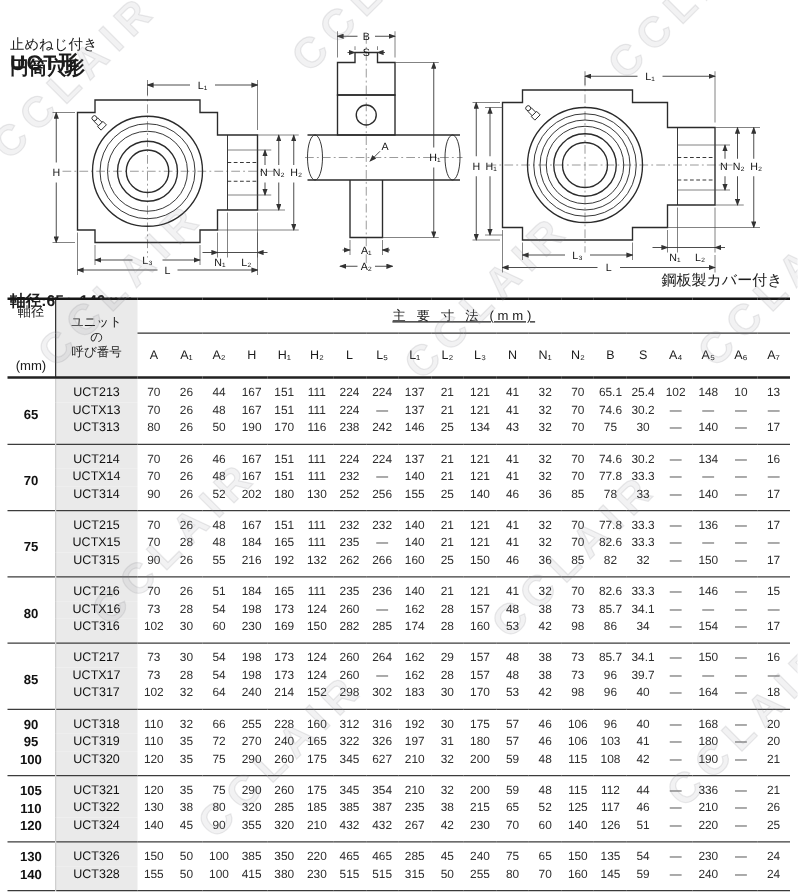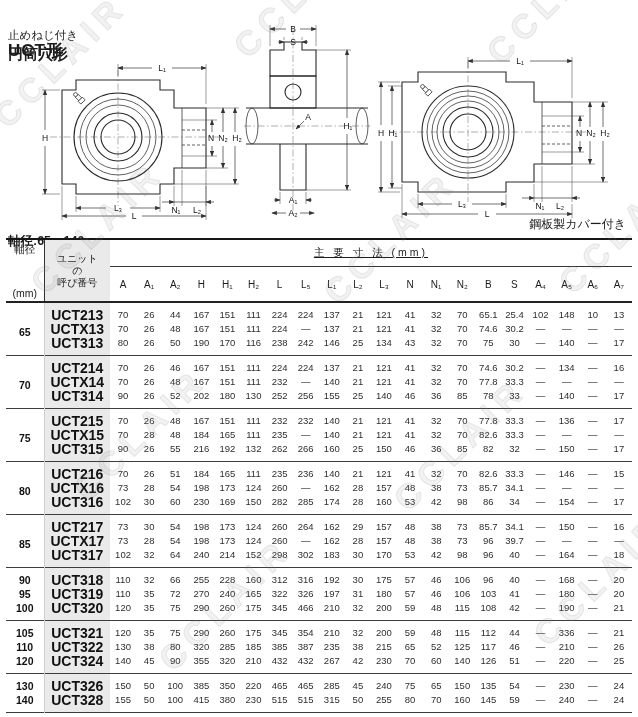--- a/index.html
+++ b/index.html
@@ -43,21 +43,21 @@
                  height:56px;font-size:10.5px;padding:2px 0;gap:24px;}
   .name-h .stack3{display:flex;flex-direction:column;justify-content:center;
                   font-size:10px;line-height:12px;}
   .dims-h{font-size:10.5px;letter-spacing:3px;height:26px;border-bottom:1px solid #333;text-decoration:underline;}
   .dimL{font-size:10px;height:34px;}
   tbody{border-top:1px solid #3c3c3c;}
   tbody td{font-size:9.5px;line-height:14px;color:#2e2e2e;}
   tbody tr:first-child td{padding-top:5px;}
   tbody tr:last-child td{padding-bottom:5px;}
   td.bore{font-weight:bold;font-size:10.5px;color:#111;border-right:1px solid #cfcfcf;}
-  td.uname{font-weight:bold;font-size:14px;color:#111;margin-left:20px;}
+  td.uname{font-weight:normal;font-size:10px;color:#111;margin-left:20px;}
 </style>
 </head>
 <body>
 
 <div class="wm" style="left:215px;top:-28px">CCLAIR</div>
 <div class="wm" style="left:-25px;top:42px">CCLAIR</div>
 <div class="wm" style="left:468px;top:-22px">CCLAIR</div>
 <div class="wm" style="left:12px;top:208px">CCLAIR</div>
 <div class="wm" style="left:305px;top:218px">CCLAIR</div>
 <div class="wm" style="left:540px;top:208px">CCLAIR</div>
@@ -757,21 +757,21 @@
         <tr>
           <td class="bore">100</td>
           <td class="uname">UCT320</td>
           <td class="val">120</td>
           <td class="val">35</td>
           <td class="val">75</td>
           <td class="val">290</td>
           <td class="val">260</td>
           <td class="val">175</td>
           <td class="val">345</td>
-          <td class="val">466</td>
+          <td class="val">627</td>
           <td class="val">210</td>
           <td class="val">32</td>
           <td class="val">200</td>
           <td class="val">59</td>
           <td class="val">48</td>
           <td class="val">115</td>
           <td class="val">108</td>
           <td class="val">42</td>
           <td class="val">—</td>
           <td class="val">190</td>

